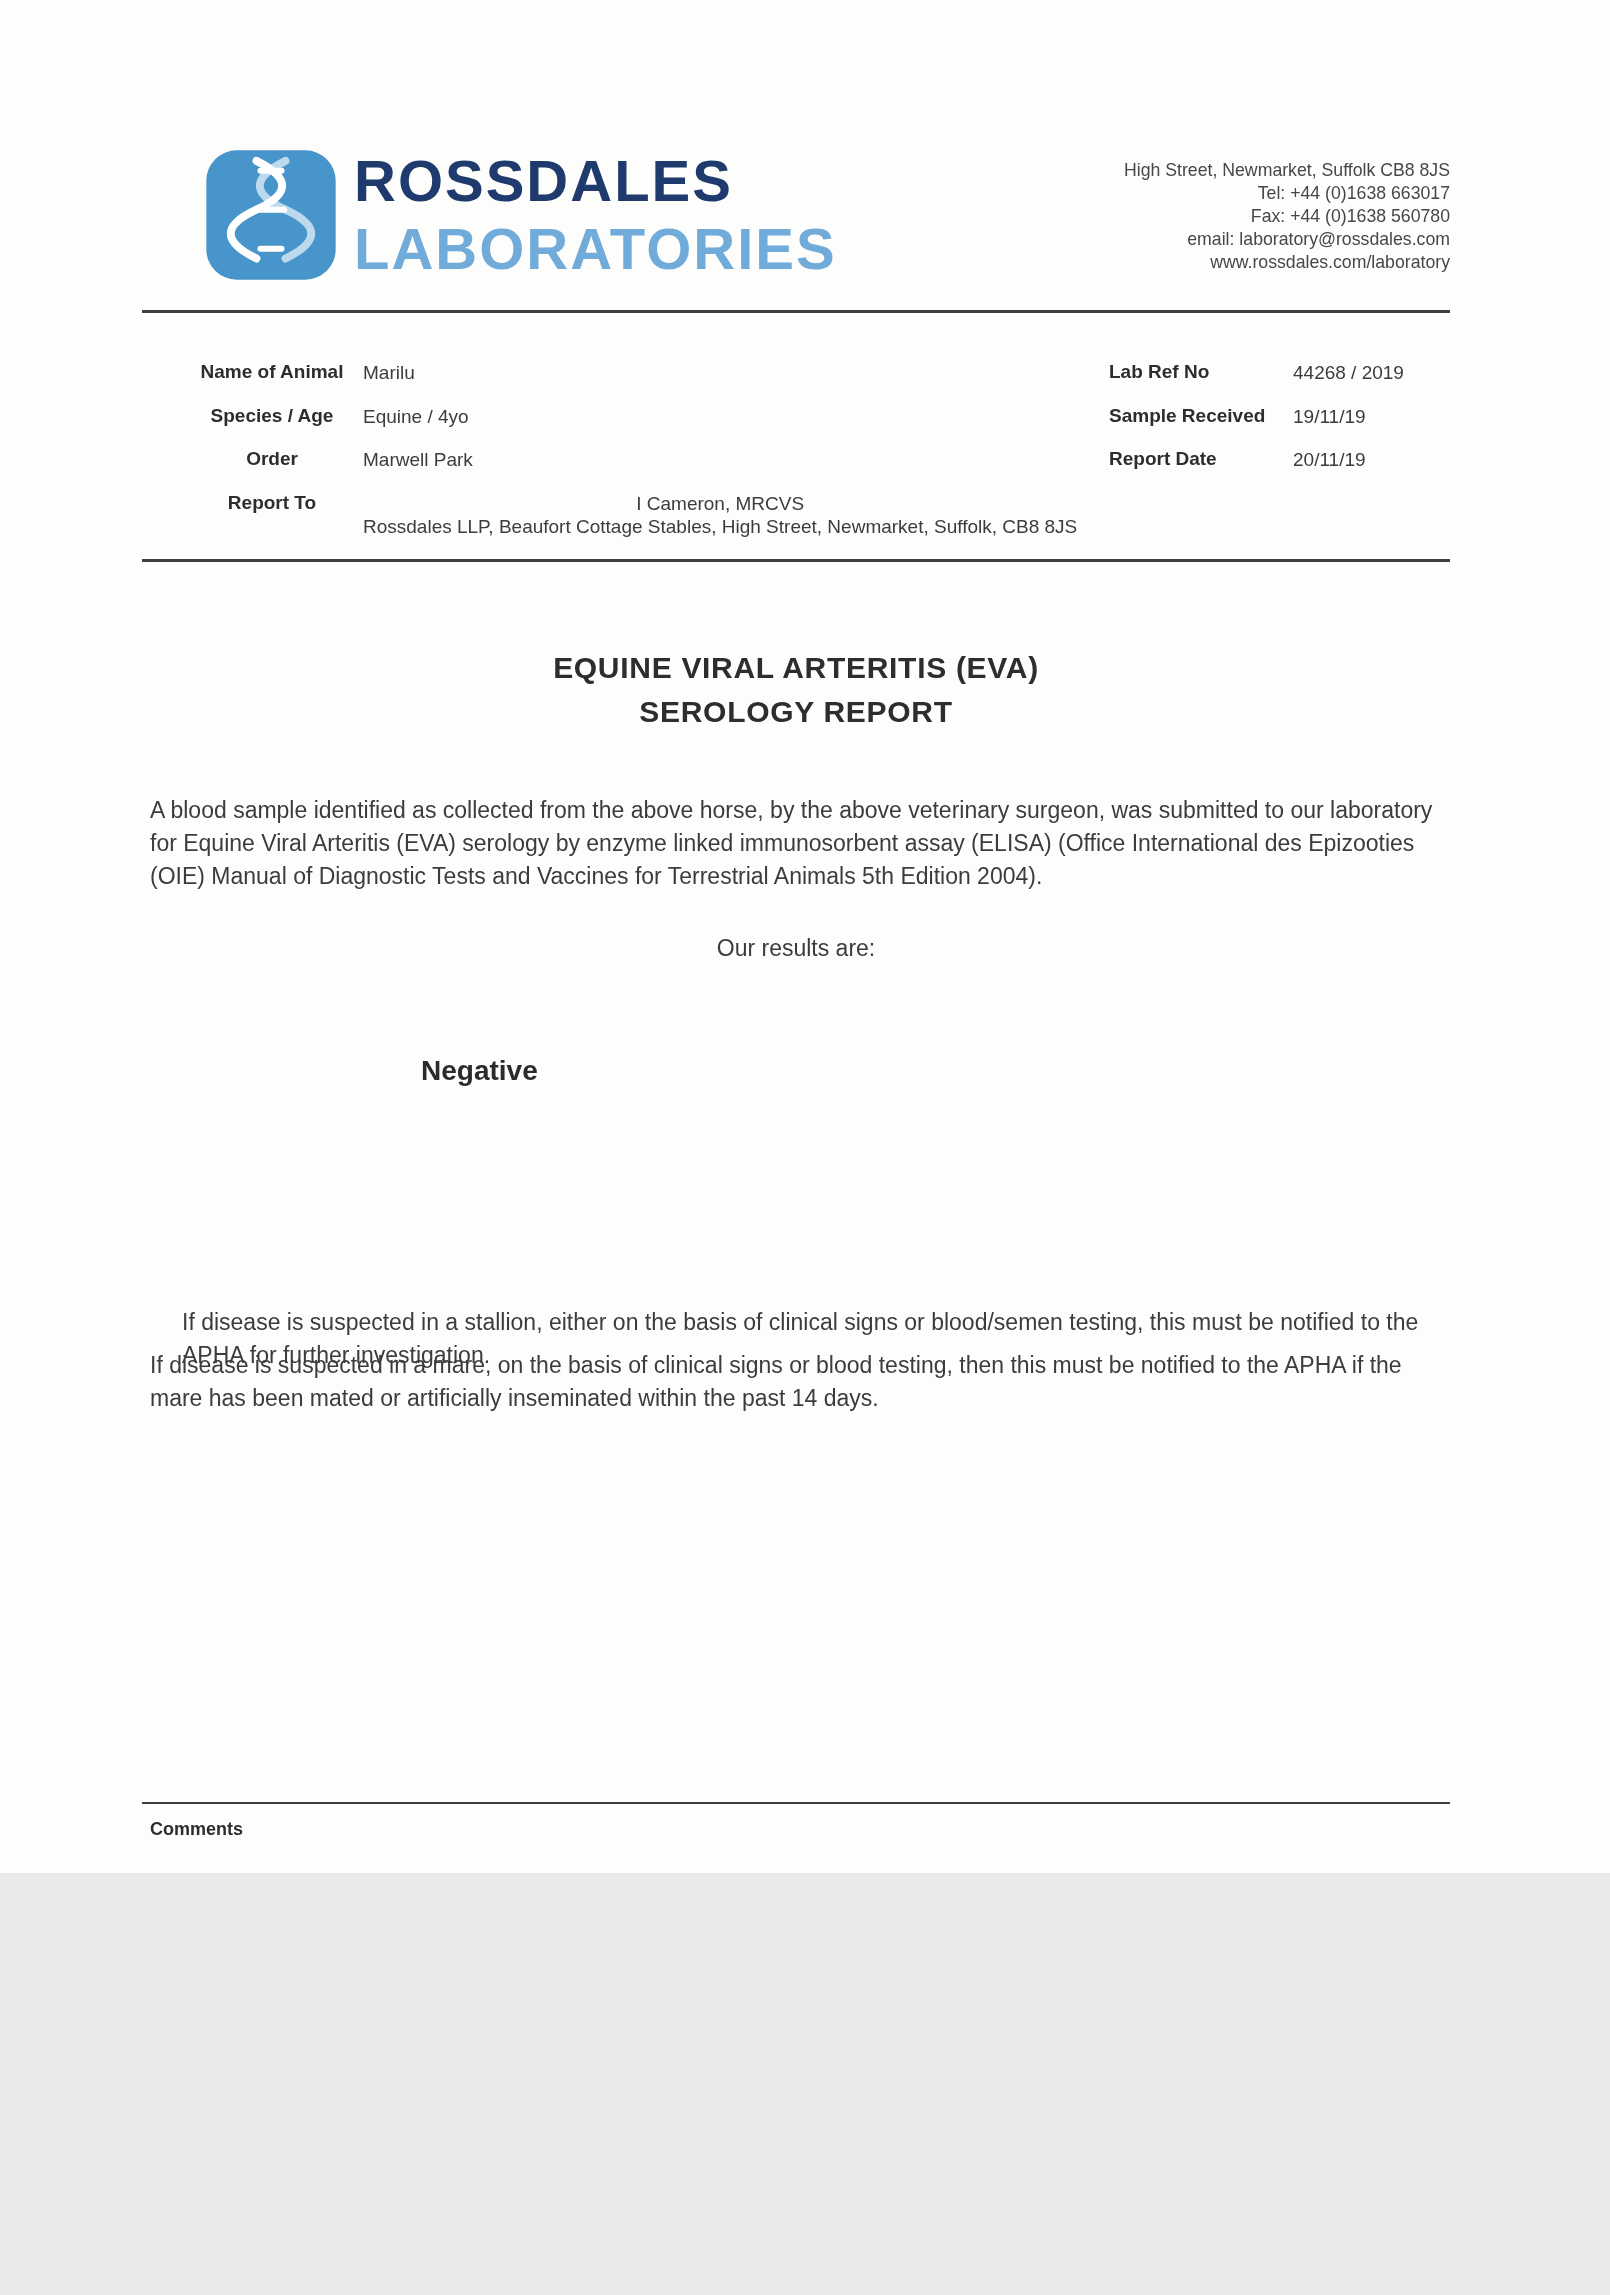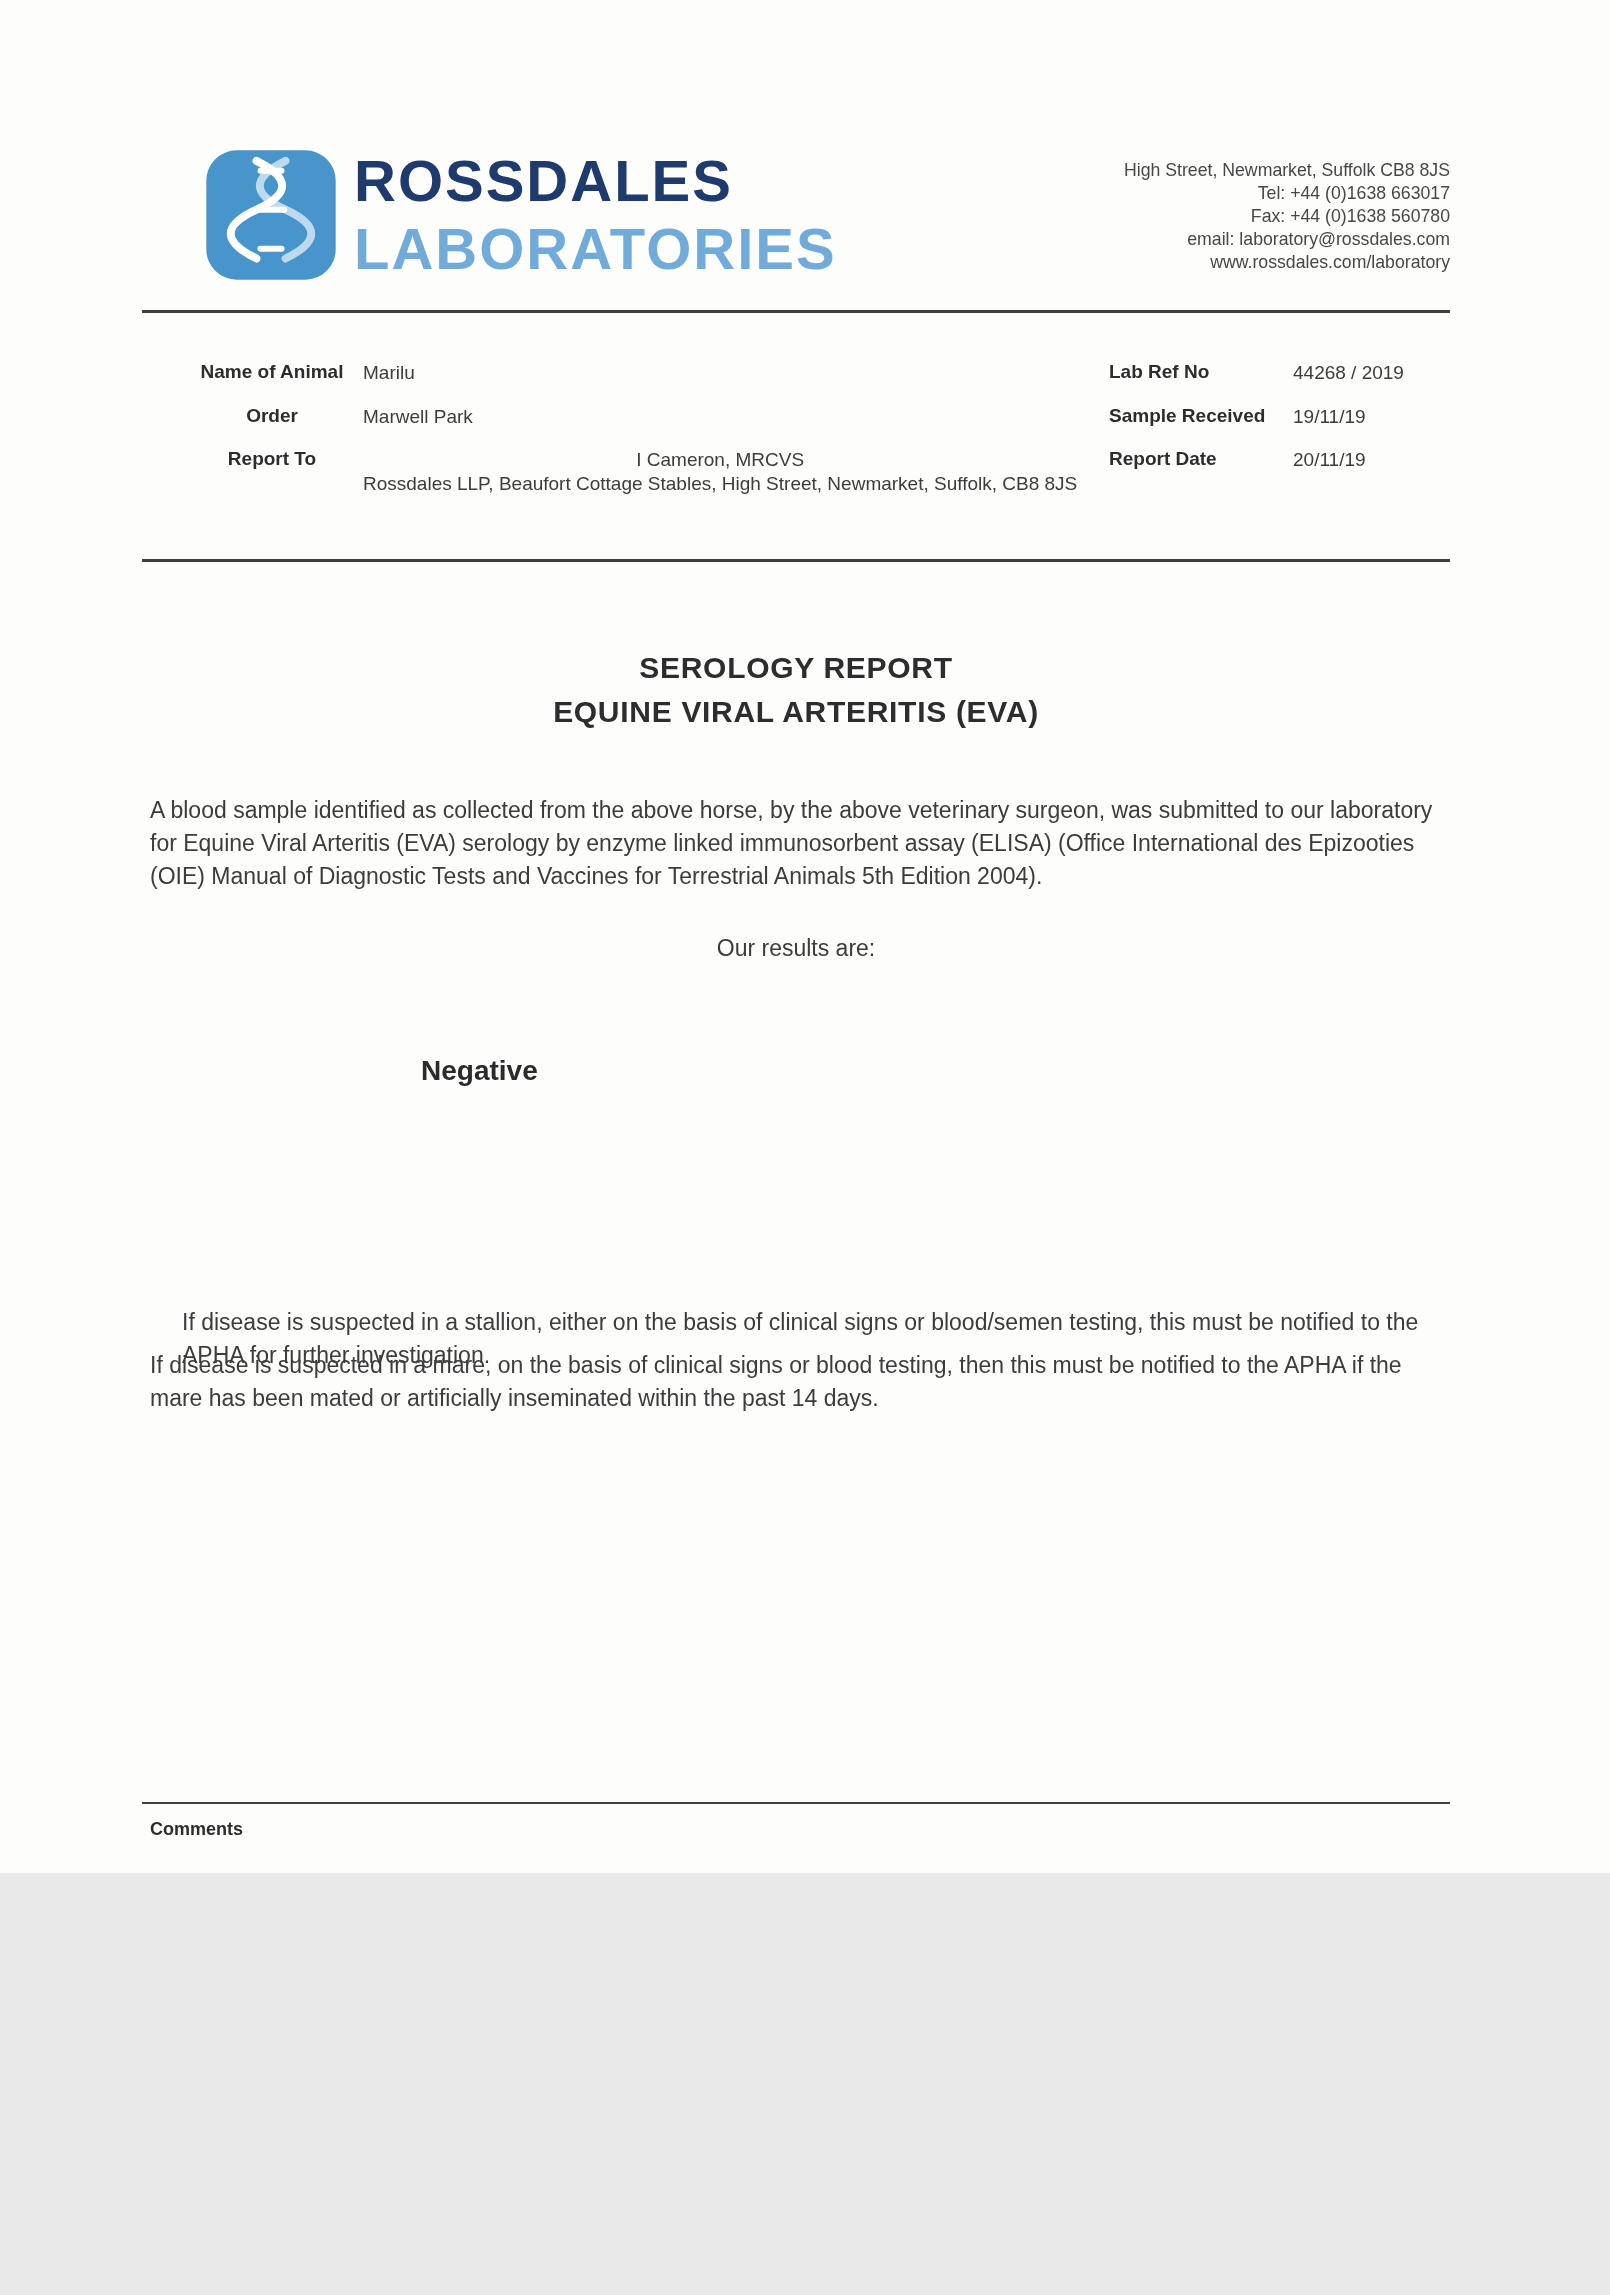--- a/index.html
+++ b/index.html
@@ -93,20 +93,24 @@
   </header>
 
   <div class="rule rule1"></div>
 
   <section class="details-left">
     <div class="drow">
       <span class="dlabel">Name of Animal</span>
       <span class="dvalue">Marilu</span>
     </div>
     <div class="drow">
+      <span class="dlabel">Species / Age</span>
+      <span class="dvalue">Equine / 4yo</span>
+    </div>
+    <div class="drow">
       <span class="dlabel">Order</span>
       <span class="dvalue">Marwell Park</span>
     </div>
     <div class="drow">
       <span class="dlabel">Report To</span>
       <span class="dvalue">
         <div>I Cameron, MRCVS</div>
         <div>Rossdales LLP, Beaufort Cottage Stables, High Street, Newmarket, Suffolk, CB8 8JS</div>
       </span>
     </div>
@@ -123,22 +127,22 @@
     </div>
     <div class="drow">
       <span class="dlabel">Report Date</span>
       <span class="dvalue">20/11/19</span>
     </div>
   </section>
 
   <div class="rule rule2"></div>
 
   <div class="title-block">
+    <div>EQUINE VIRAL ARTERITIS (EVA)</div>
     <div>SEROLOGY REPORT</div>
-    <div>EQUINE VIRAL ARTERITIS (EVA)</div>
   </div>
 
   <p class="body-text intro">A blood sample identified as collected from the above horse, by the above veterinary surgeon, was submitted to our laboratory for Equine Viral Arteritis (EVA) serology by enzyme linked immunosorbent assay (ELISA) (Office International des Epizooties (OIE) Manual of Diagnostic Tests and Vaccines for Terrestrial Animals 5th Edition 2004).</p>
 
   <p class="body-text results-lead">Our results are:</p>
 
   <div class="result-value">Negative</div>
 
 
   <p class="body-text para-stallion">If disease is suspected in a stallion, either on the basis of clinical signs or blood/semen testing, this must be notified to the APHA for further investigation.</p>

